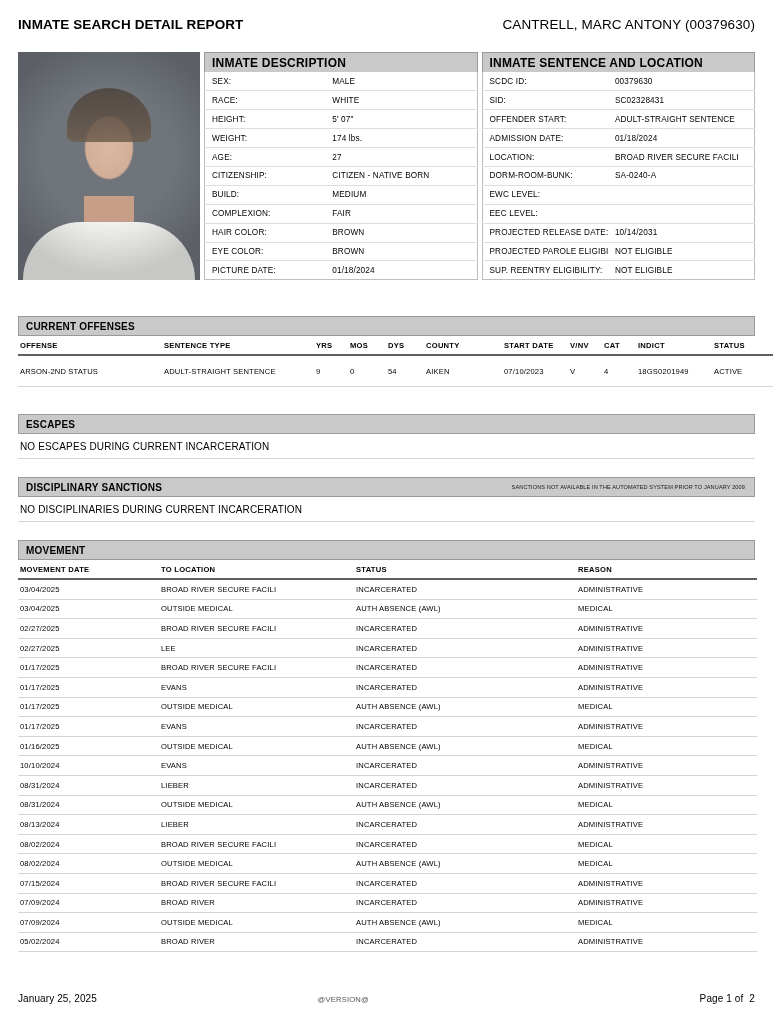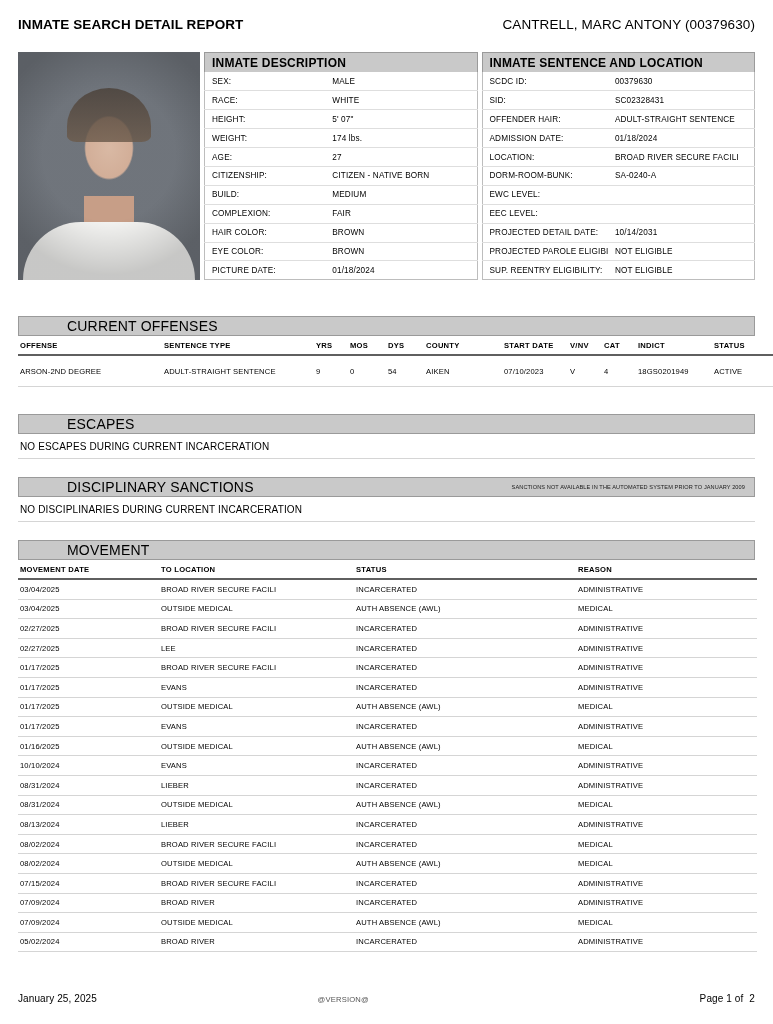--- a/index.html
+++ b/index.html
@@ -158,24 +158,23 @@
     background: #c9c9c9;
     border: 1px solid #9a9a9a;
     height: 20px;
     box-sizing: border-box;
     display: flex;
     align-items: center;
     justify-content: space-between;
     padding: 0 7px 0 7px;
   }
   .sec-head-title {
-    font-size: 14px;
-    font-weight: normal;
+    font-size: 10px;
+    font-weight: bold;
     letter-spacing: .2px;
-    margin-left: 41px;
   }
   .sec-head-note {
     font-size: 5.6px;
     letter-spacing: .1px;
     font-weight: normal;
     color: #1a1a1a;
     padding-right: 2px;
   }
 
   
@@ -334,21 +333,21 @@
         <tbody id="sent-body">
             <tr>
               <td class="kv-k">SCDC ID:</td>
               <td class="kv-v">00379630</td>
             </tr>
             <tr>
               <td class="kv-k">SID:</td>
               <td class="kv-v">SC02328431</td>
             </tr>
             <tr>
-              <td class="kv-k">OFFENDER HAIR:</td>
+              <td class="kv-k">OFFENDER START:</td>
               <td class="kv-v">ADULT-STRAIGHT SENTENCE</td>
             </tr>
             <tr>
               <td class="kv-k">ADMISSION DATE:</td>
               <td class="kv-v">01/18/2024</td>
             </tr>
             <tr>
               <td class="kv-k">LOCATION:</td>
               <td class="kv-v">BROAD RIVER SECURE FACILI</td>
             </tr>
@@ -358,21 +357,21 @@
             </tr>
             <tr>
               <td class="kv-k">EWC LEVEL:</td>
               <td class="kv-v"></td>
             </tr>
             <tr>
               <td class="kv-k">EEC LEVEL:</td>
               <td class="kv-v"></td>
             </tr>
             <tr>
-              <td class="kv-k">PROJECTED DETAIL DATE:</td>
+              <td class="kv-k">PROJECTED RELEASE DATE:</td>
               <td class="kv-v">10/14/2031</td>
             </tr>
             <tr>
               <td class="kv-k">PROJECTED PAROLE ELIGIBILITY:</td>
               <td class="kv-v">NOT ELIGIBLE</td>
             </tr>
             <tr>
               <td class="kv-k">SUP. REENTRY ELIGIBILITY:</td>
               <td class="kv-v">NOT ELIGIBLE</td>
             </tr>
@@ -397,21 +396,21 @@
           <th class="col-county">COUNTY</th>
           <th class="col-start">START DATE</th>
           <th class="col-vnv">V/NV</th>
           <th class="col-cat">CAT</th>
           <th class="col-indict">INDICT</th>
           <th class="col-status">STATUS</th>
         </tr>
       </thead>
       <tbody id="offense-body">
           <tr>
-            <td class="col-offense">ARSON-2ND DEGREE</td>
+            <td class="col-offense">ARSON-2ND STATUS</td>
             <td class="col-stype">ADULT-STRAIGHT SENTENCE</td>
             <td class="col-yrs">9</td>
             <td class="col-mos">0</td>
             <td class="col-dys">54</td>
             <td class="col-county">AIKEN</td>
             <td class="col-start">07/10/2023</td>
             <td class="col-vnv">V</td>
             <td class="col-cat">4</td>
             <td class="col-indict">18GS0201949</td>
             <td class="col-status">ACTIVE</td>

